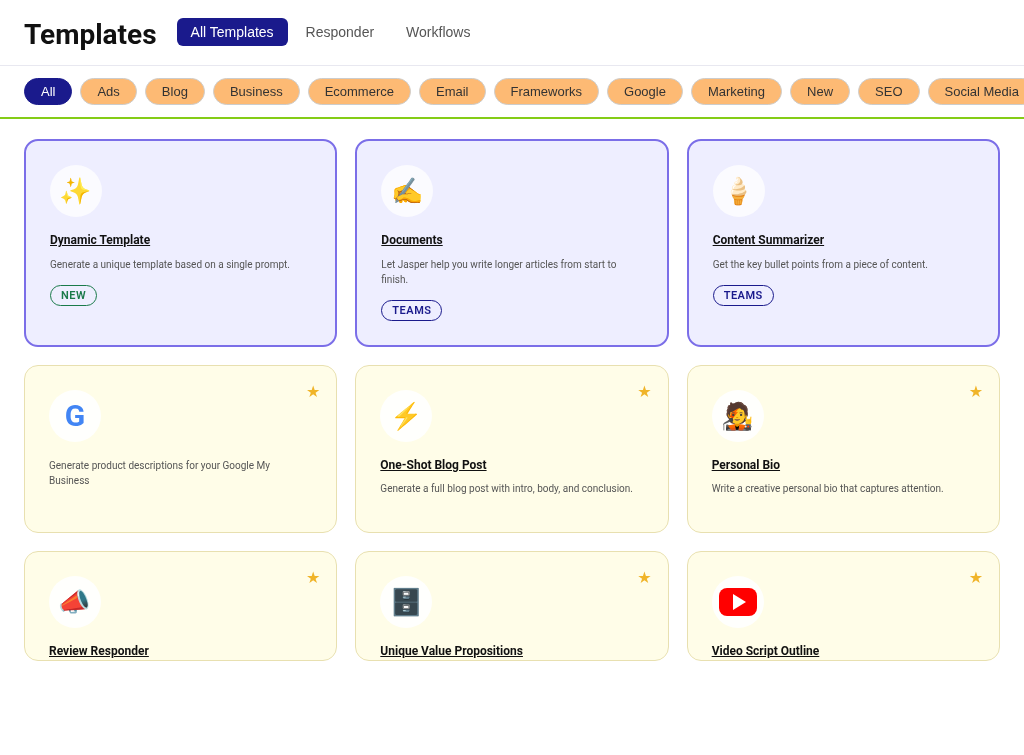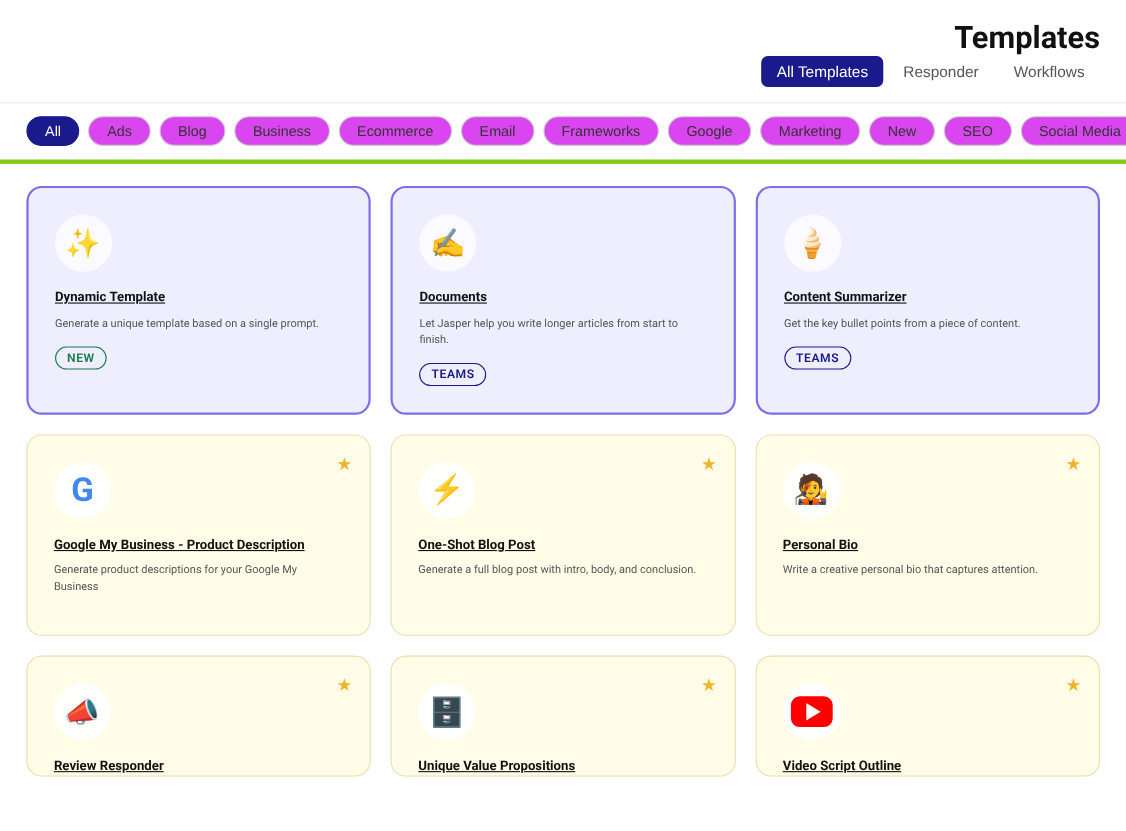--- a/index.html
+++ b/index.html
@@ -10,23 +10,23 @@
       min-height: 755px;
     }
 
     
     .header {
       padding: 18px 24px 0 24px;
       border-bottom: 1px solid #e8e8f0;
     }
     .header-top {
       display: flex;
-      align-items: flex-end;
+      align-items: flex-start;
+      gap: 20px;
       margin-bottom: 14px;
-      flex-direction: column;
     }
     .page-title {
       font-size: 28px;
       font-weight: 700;
       color: #111;
     }
     .header-tabs {
       display: flex;
       gap: 4px;
     }
@@ -44,32 +44,32 @@
       background: #1a1a8c;
       color: #fff;
     }
 
     
     .filter-bar {
       display: flex;
       align-items: center;
       gap: 8px;
       padding: 12px 24px;
-      border-bottom: 4px solid #84cc16;
+      border-bottom: 2px solid #84cc16;
       overflow-x: auto;
       flex-wrap: nowrap;
     }
     .filter-pill {
       padding: 5px 16px;
       border-radius: 20px;
       font-size: 13px;
       font-weight: 500;
       cursor: pointer;
       border: 1.5px solid #ccc;
-      background: #d946ef;
+      background: #fdba74;
       color: #333;
       white-space: nowrap;
     }
     .filter-pill.active {
       background: #1a1a8c;
       color: #fff;
       border-color: #1a1a8c;
     }
 
     
@@ -254,21 +254,20 @@
     <span class="card-tag tag-teams">TEAMS</span>
   </div>
 
   <div class="card favorite">
     <span class="star-badge">★</span>
     <div class="card-icon">
       <span class="google-g">
         <span class="g-blue">G</span>
       </span>
     </div>
-    <div class="card-title">Google My Business - Product Description</div>
     <div class="card-desc">Generate product descriptions for your Google My Business</div>
   </div>
 
   <div class="card favorite">
     <span class="star-badge">★</span>
     <div class="card-icon">
       <span>⚡</span>
     </div>
     <div class="card-title">One-Shot Blog Post</div>
     <div class="card-desc">Generate a full blog post with intro, body, and conclusion.</div>

